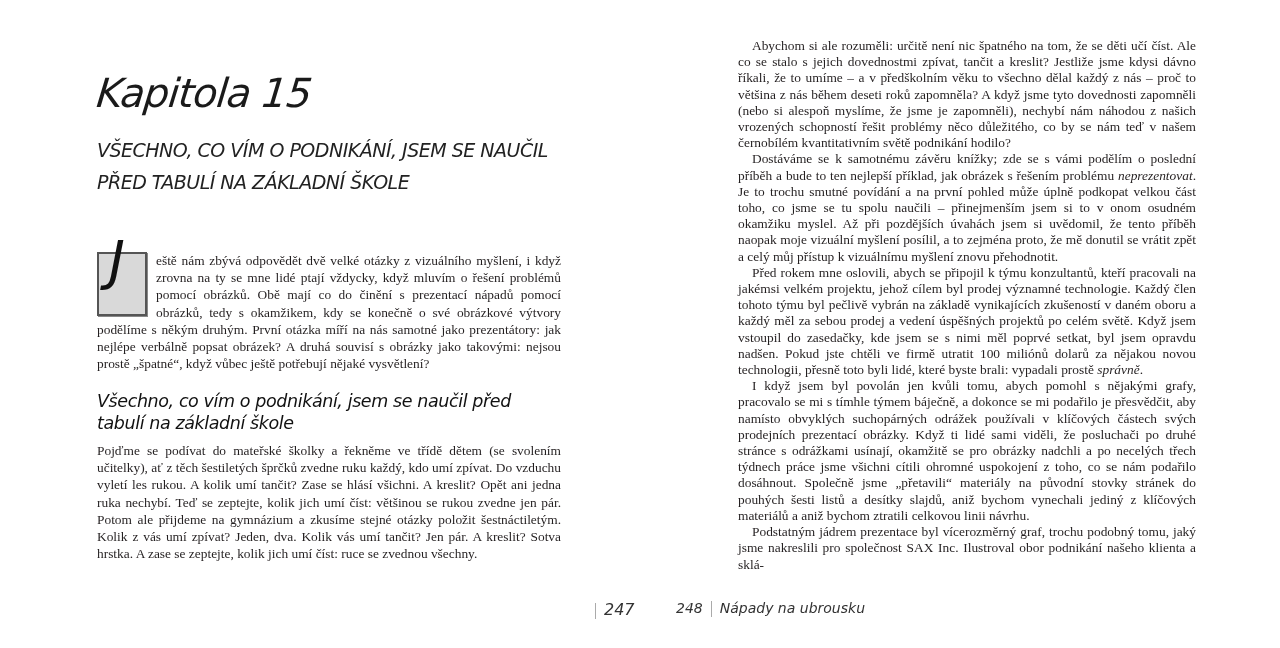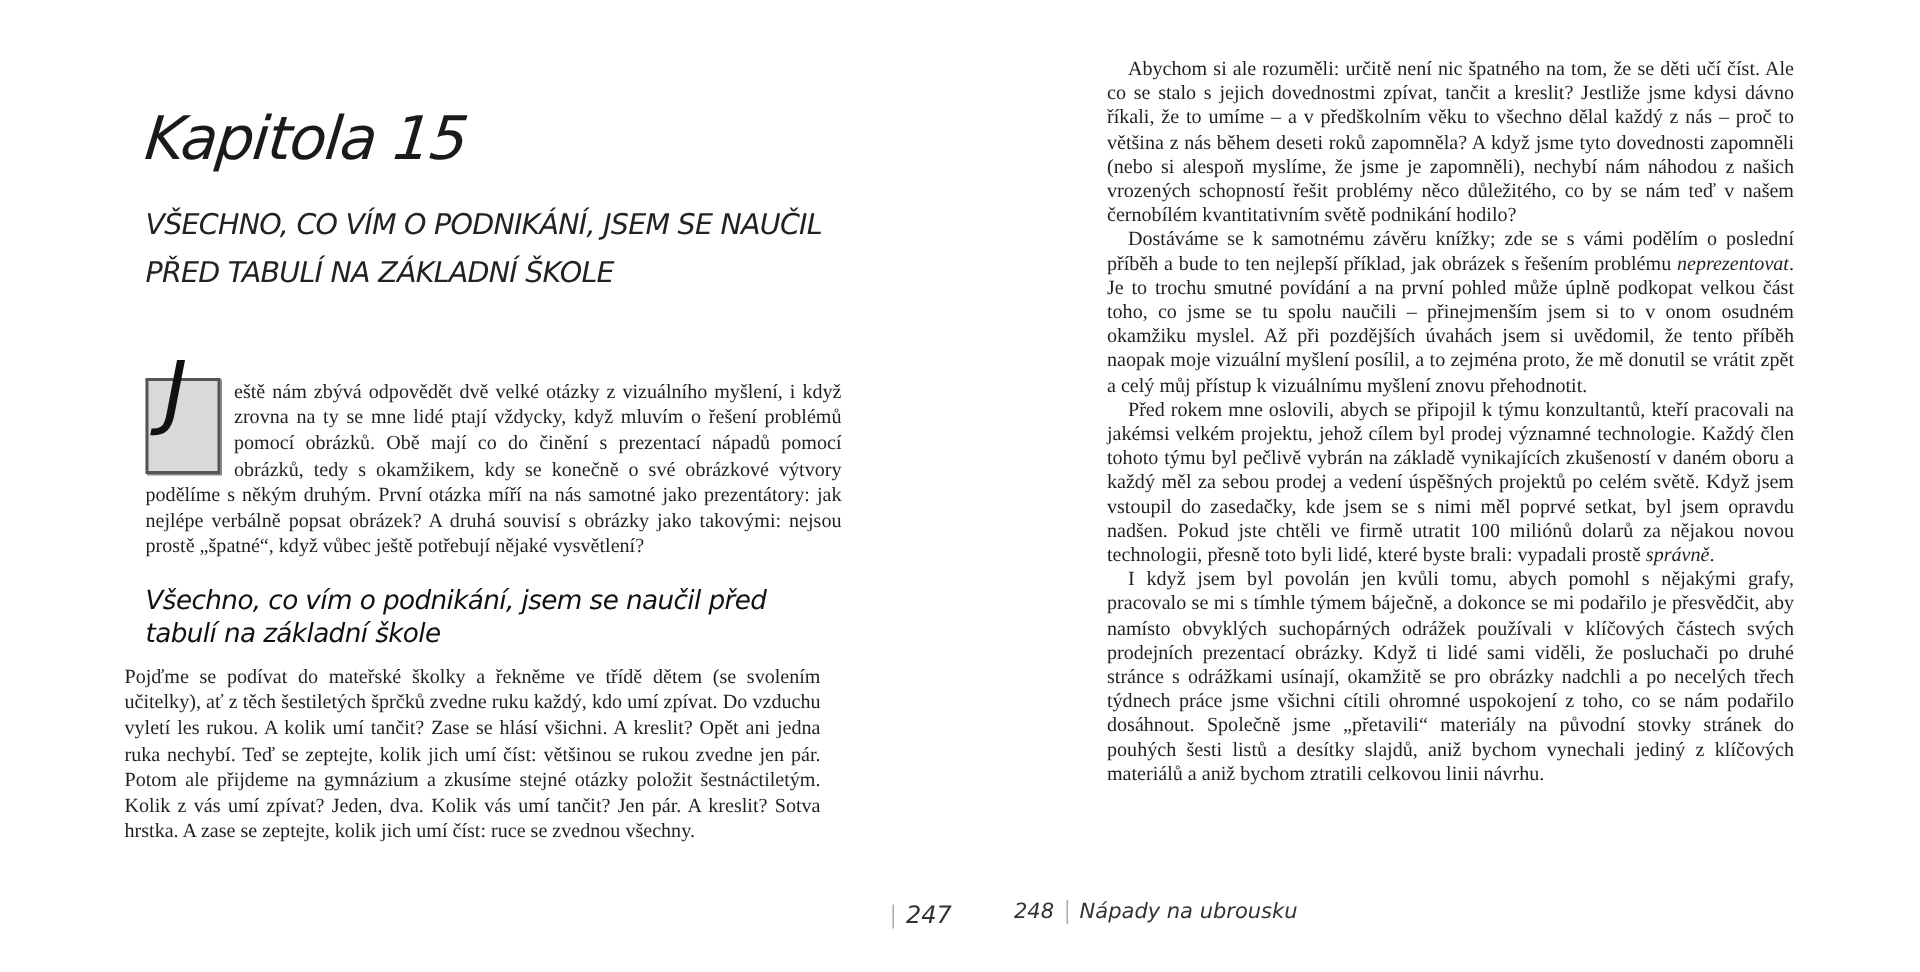--- a/index.html
+++ b/index.html
@@ -9,21 +9,21 @@
     .page-right { left: 640px; width: 640px; }
 
     .chapter-title { position: absolute; left: 97px; top: 70px; font-family: "DejaVu Sans", sans-serif; font-size: 40px; font-weight: 300; letter-spacing: -1px; transform: skewX(-6deg); font-style: italic; color: #1a1a1a; }
     .chapter-sub { position: absolute; left: 97px; top: 134px; width: 460px; font-family: "DejaVu Sans", sans-serif; font-size: 19px; line-height: 32px; font-style: italic; text-transform: uppercase; letter-spacing: -0.5px; color: #222; font-weight: 300; }
 
     .intro { position: absolute; left: 97px; top: 252px; width: 464px; font-size: 13.4px; line-height: 17.2px; text-align: justify; }
     .dropcap { float: left; width: 50px; height: 64px; margin: 0 9px 0 0; background: #d9d9d9; border: 2px solid #555; box-sizing: border-box; position: relative; box-shadow: 1px 1px 0 #888; }
     .dropcap span { position: absolute; left: 10px; top: -2px; font-family: "DejaVu Sans", sans-serif; font-style: italic; font-size: 54px; color: #111; }
 
     .section-heading { position: absolute; left: 97px; top: 390px; width: 460px; font-family: "DejaVu Sans", sans-serif; font-style: italic; font-size: 17.5px; line-height: 22px; letter-spacing: -0.4px; color: #111; }
-    .section-body { position: absolute; left: 83px; top: 442px; width: 464px; font-size: 13.4px; line-height: 17.2px; text-align: justify; }
+    .section-body { position: absolute; left: 97px; top: 442px; width: 464px; font-size: 13.4px; line-height: 17.2px; text-align: justify; }
 
     .right-text { position: absolute; left: 98px; top: 38px; width: 458px; font-size: 13.4px; line-height: 16.2px; text-align: justify; }
     .right-text p { margin: 0; text-indent: 14px; }
     .right-text p:first-child { text-indent: 14px; }
     p { margin: 0; }
 
     .footer-left { position: absolute; left: 587px; top: 600px; font-family: "DejaVu Sans", sans-serif; font-style: italic; font-size: 16px; color: #333; }
     .footer-left .bar, .footer-right .bar { display: inline-block; width: 1px; height: 16px; background: #aaa; vertical-align: middle; margin: 0 8px; }
     .footer-right { position: absolute; left: 36px; top: 600px; font-family: "DejaVu Sans", sans-serif; font-style: italic; font-size: 14px; color: #333; }
   </style>
@@ -48,18 +48,19 @@
     <span class="bar"></span><span>247</span>
   </div>
 </div>
 
 <div class="page page-right">
   <div class="right-text">
     <p>Abychom si ale rozuměli: určitě není nic špatného na tom, že se děti učí číst. Ale co se stalo s jejich dovednostmi zpívat, tančit a kreslit? Jestliže jsme kdysi dávno říkali, že to umíme – a v předškolním věku to všechno dělal každý z nás – proč to většina z nás během deseti roků zapomněla? A když jsme tyto dovednosti zapomněli (nebo si alespoň myslíme, že jsme je zapomněli), nechybí nám náhodou z našich vrozených schopností řešit problémy něco důležitého, co by se nám teď v našem černobílém kvantitativním světě podnikání hodilo?</p>
     <p><span>Dostáváme se k samotnému závěru knížky; zde se s vámi podělím o poslední příběh a bude to ten nejlepší příklad, jak obrázek s řešením problému </span><em>neprezentovat</em><span>. Je to trochu smutné povídání a na první pohled může úplně podkopat velkou část toho, co jsme se tu spolu naučili – přinejmenším jsem si to v onom osudném okamžiku myslel. Až při pozdějších úvahách jsem si uvědomil, že tento příběh naopak moje vizuální myšlení posílil, a to zejména proto, že mě donutil se vrátit zpět a celý můj přístup k vizuálnímu myšlení znovu přehodnotit.</span></p>
     <p><span>Před rokem mne oslovili, abych se připojil k týmu konzultantů, kteří pracovali na jakémsi velkém projektu, jehož cílem byl prodej významné technologie. Každý člen tohoto týmu byl pečlivě vybrán na základě vynikajících zkušeností v daném oboru a každý měl za sebou prodej a vedení úspěšných projektů po celém světě. Když jsem vstoupil do zasedačky, kde jsem se s nimi měl poprvé setkat, byl jsem opravdu nadšen. Pokud jste chtěli ve firmě utratit 100 miliónů dolarů za nějakou novou technologii, přesně toto byli lidé, které byste brali: vypadali prostě </span><em>správně</em><span>.</span></p>
     <p>I když jsem byl povolán jen kvůli tomu, abych pomohl s nějakými grafy, pracovalo se mi s tímhle týmem báječně, a dokonce se mi podařilo je přesvědčit, aby namísto obvyklých suchopárných odrážek používali v klíčových částech svých prodejních prezentací obrázky. Když ti lidé sami viděli, že posluchači po druhé stránce s odrážkami usínají, okamžitě se pro obrázky nadchli a po necelých třech týdnech práce jsme všichni cítili ohromné uspokojení z toho, co se nám podařilo dosáhnout. Společně jsme „přetavili“ materiály na původní stovky stránek do pouhých šesti listů a desítky slajdů, aniž bychom vynechali jediný z klíčových materiálů a aniž bychom ztratili celkovou linii návrhu.</p>
+    <p>Podstatným jádrem prezentace byl vícerozměrný graf, trochu podobný tomu, jaký jsme nakreslili pro společnost SAX Inc. Ilustroval obor podnikání našeho klienta a sklá-</p>
   </div>
 
   <div class="footer-right">
     <span>248</span><span class="bar"></span><span>Nápady na ubrousku</span>
   </div>
 </div>
 
 </body></html>

